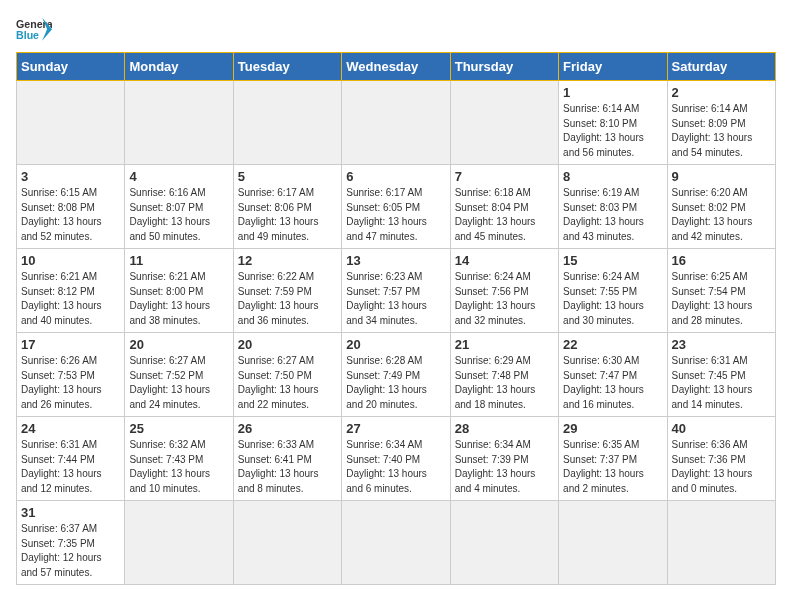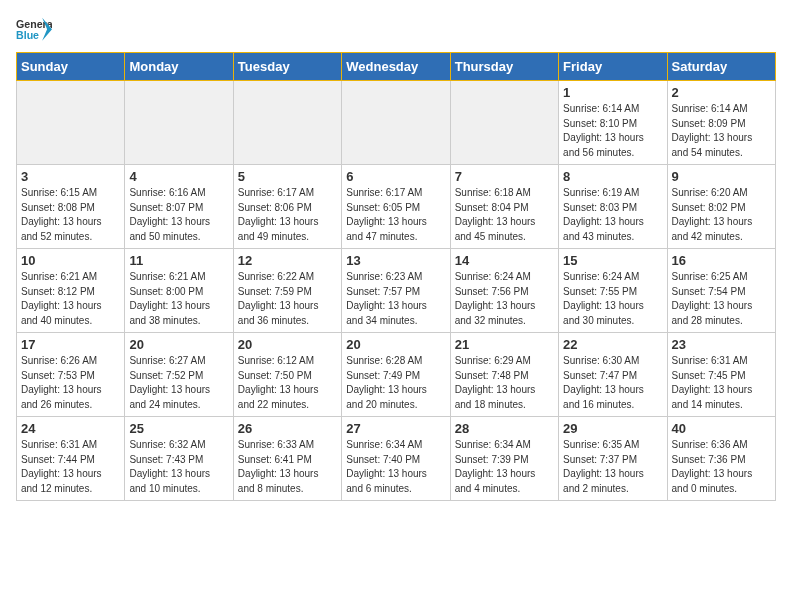--- a/index.html
+++ b/index.html
@@ -224,21 +224,21 @@
 Daylight: 13 hours and 26 minutes.</div>
         </td>
         <td>
           <span class="day-num">20</span>
           <div class="day-info">Sunrise: 6:27 AM
 Sunset: 7:52 PM
 Daylight: 13 hours and 24 minutes.</div>
         </td>
         <td>
           <span class="day-num">20</span>
-          <div class="day-info">Sunrise: 6:12 AM
+          <div class="day-info">Sunrise: 6:27 AM
 Sunset: 7:50 PM
 Daylight: 13 hours and 22 minutes.</div>
         </td>
         <td>
           <span class="day-num">20</span>
           <div class="day-info">Sunrise: 6:28 AM
 Sunset: 7:49 PM
 Daylight: 13 hours and 20 minutes.</div>
         </td>
         <td>
@@ -297,14 +297,28 @@
 Sunset: 7:37 PM
 Daylight: 13 hours and 2 minutes.</div>
         </td>
         <td>
           <span class="day-num">40</span>
           <div class="day-info">Sunrise: 6:36 AM
 Sunset: 7:36 PM
 Daylight: 13 hours and 0 minutes.</div>
         </td>
       </tr>
+      <tr class="last-row">
+        <td>
+          <span class="day-num">31</span>
+          <div class="day-info">Sunrise: 6:37 AM
+Sunset: 7:35 PM
+Daylight: 12 hours and 57 minutes.</div>
+        </td>
+        <td class="empty"></td>
+        <td class="empty"></td>
+        <td class="empty"></td>
+        <td class="empty"></td>
+        <td class="empty"></td>
+        <td class="empty"></td>
+      </tr>
     </tbody>
 </table>
 
 </body></html>

